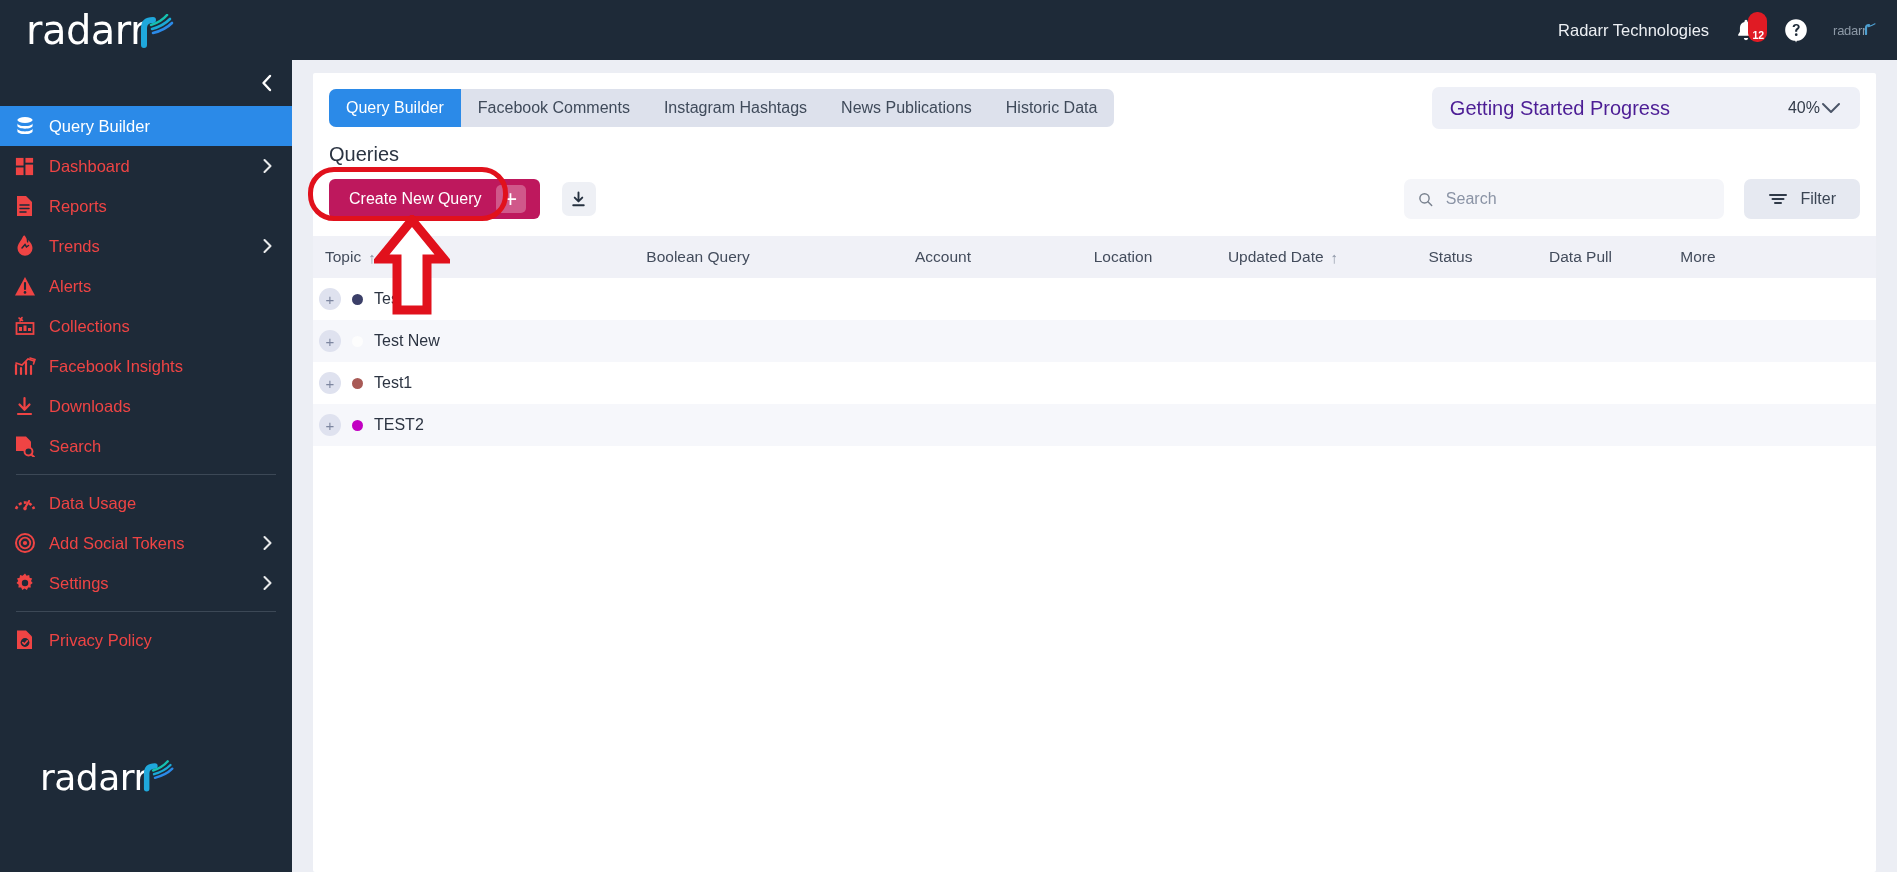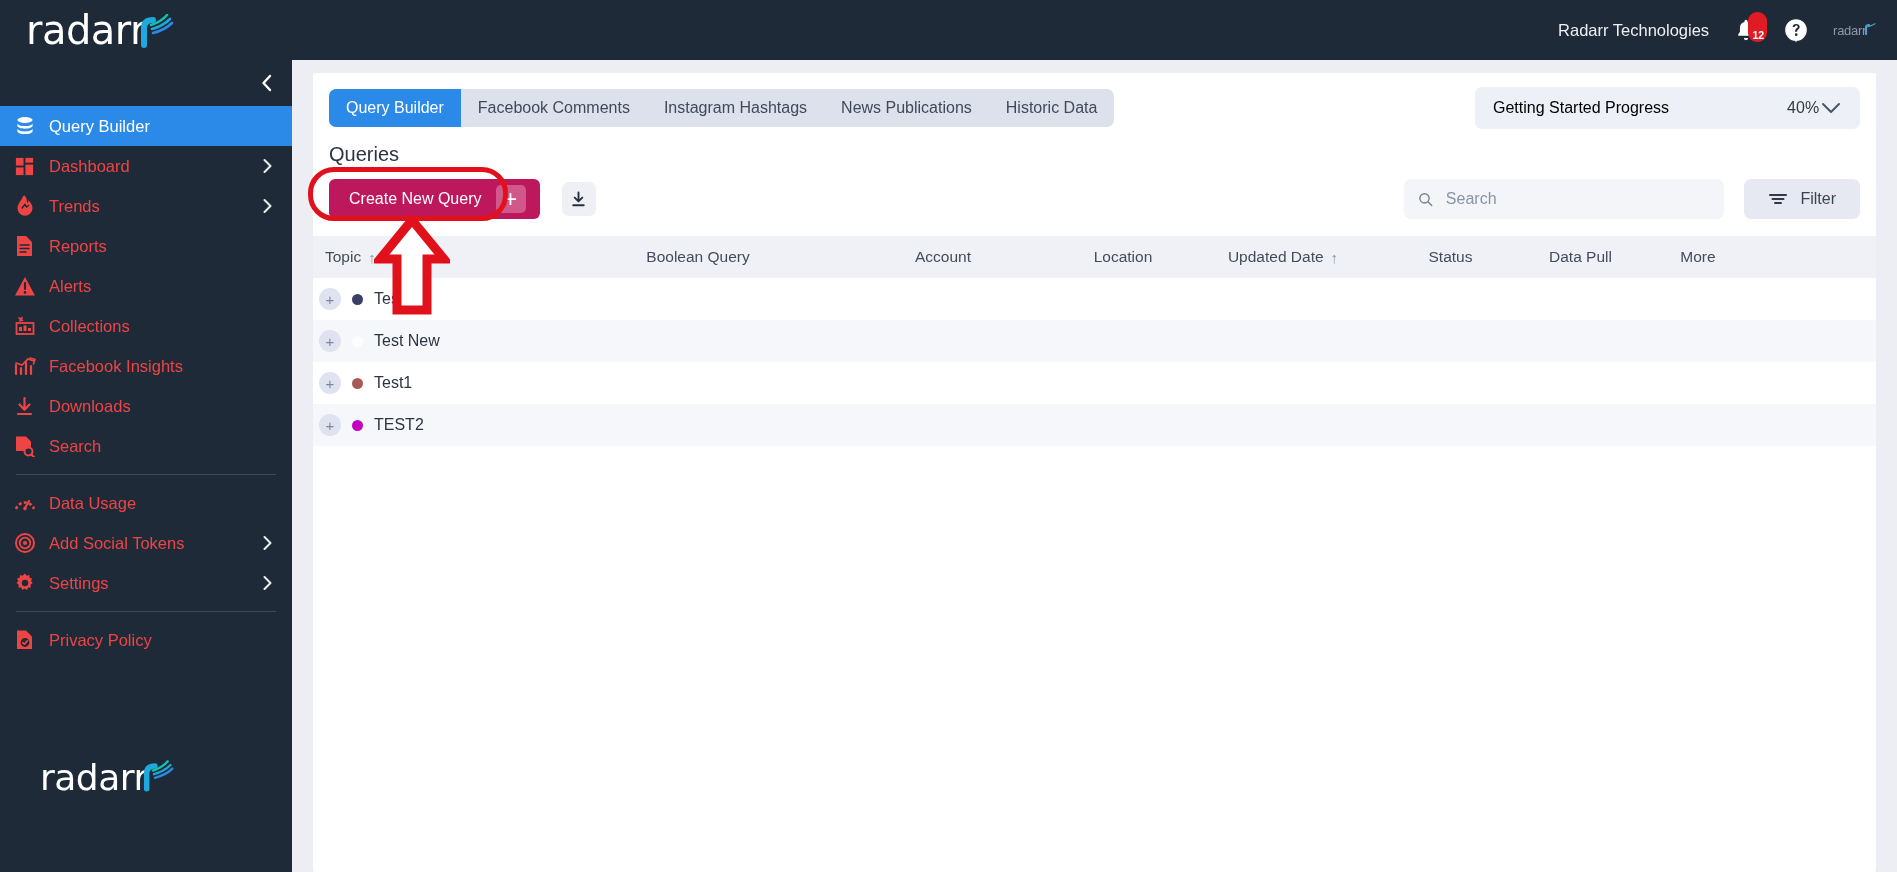--- a/index.html
+++ b/index.html
@@ -107,21 +107,21 @@
     padding: 0 17px; height: 38px; line-height: 38px; font-size: 16px;
     color: #3f4a5a; cursor: pointer; white-space: nowrap;
   }
   .tab.active { background: #2b8ae8; color: #ffffff; font-weight: 500; }
 
   .progress-widget {
     margin-left: auto; display: flex; align-items: center;
     background: #eef0f7; border-radius: 7px; height: 42px;
     padding: 0 18px; gap: 0; min-width: 385px; cursor: pointer;
   }
-  .progress-label { font-size: 16px; color: #000000; }
+  .progress-label { font-size: 20px; color: #4c1d95; }
   .progress-pct { font-size: 16px; color: #333c4a; margin-left: 118px; }
   .progress-chev { margin-left: auto; display: flex; align-items: center; }
 
   
   .queries-title {
     font-size: 20px; color: #2b3442; font-weight: 500;
     padding: 14px 0 0 16px;
   }
   .actions-row {
     display: flex; align-items: center; padding: 13px 16px 0 16px;
@@ -272,40 +272,40 @@
           </span>
           <span class="nav-label">Dashboard</span>
           <span class="nav-chev">
             <svg width="13" height="16" viewBox="0 0 13 16">
               <path d="M3.5 2 L9.5 8 L3.5 14" stroke="#ffffff" stroke-width="2.1" fill="none" stroke-linecap="round" stroke-linejoin="round"></path>
             </svg>
           </span>
         </div>
         <div class="nav-item">
           <span class="nav-ico">
+            <svg width="19" height="22" viewBox="0 0 19 22">
+              <path d="M2 1h9l6 6v14H2z" fill="currentColor"></path>
+              <path d="M5 10h9M5 13.5h9M5 17h6" stroke="#1e2a38" stroke-width="1.5" stroke-linecap="round"></path>
+            </svg>
+          </span>
+          <span class="nav-label">Reports</span>
+        </div>
+        <div class="nav-item">
+          <span class="nav-ico">
             <svg width="20" height="22" viewBox="0 0 20 22">
               <path d="M10 1c3 4 1 5.5 2.5 6.5C14 8.5 13 5 13 5c3 2.5 4.5 5.5 4.5 8.3A7.5 7.5 0 1 1 2.5 13.3C2.5 9 6 6 8 1.5 8.6 0.5 9.4 0.2 10 1z" fill="currentColor"></path>
               <path d="M7 13 L10 9.5 L11.5 12 L13.5 10.5" stroke="#1e2a38" stroke-width="1.5" fill="none" stroke-linecap="round"></path>
             </svg>
           </span>
           <span class="nav-label">Trends</span>
           <span class="nav-chev">
             <svg width="13" height="16" viewBox="0 0 13 16">
               <path d="M3.5 2 L9.5 8 L3.5 14" stroke="#ffffff" stroke-width="2.1" fill="none" stroke-linecap="round" stroke-linejoin="round"></path>
             </svg>
           </span>
-        </div>
-        <div class="nav-item">
-          <span class="nav-ico">
-            <svg width="19" height="22" viewBox="0 0 19 22">
-              <path d="M2 1h9l6 6v14H2z" fill="currentColor"></path>
-              <path d="M5 10h9M5 13.5h9M5 17h6" stroke="#1e2a38" stroke-width="1.5" stroke-linecap="round"></path>
-            </svg>
-          </span>
-          <span class="nav-label">Reports</span>
         </div>
         <div class="nav-item">
           <span class="nav-ico">
             <svg width="22" height="21" viewBox="0 0 22 21">
               <path d="M11 1 L21 19.5 H1 Z" fill="currentColor"></path>
               <path d="M11 7 v6" stroke="#1e2a38" stroke-width="2.1" stroke-linecap="round"></path>
               <circle cx="11" cy="16.4" r="1.3" fill="#1e2a38"></circle>
             </svg>
           </span>
           <span class="nav-label">Alerts</span>

